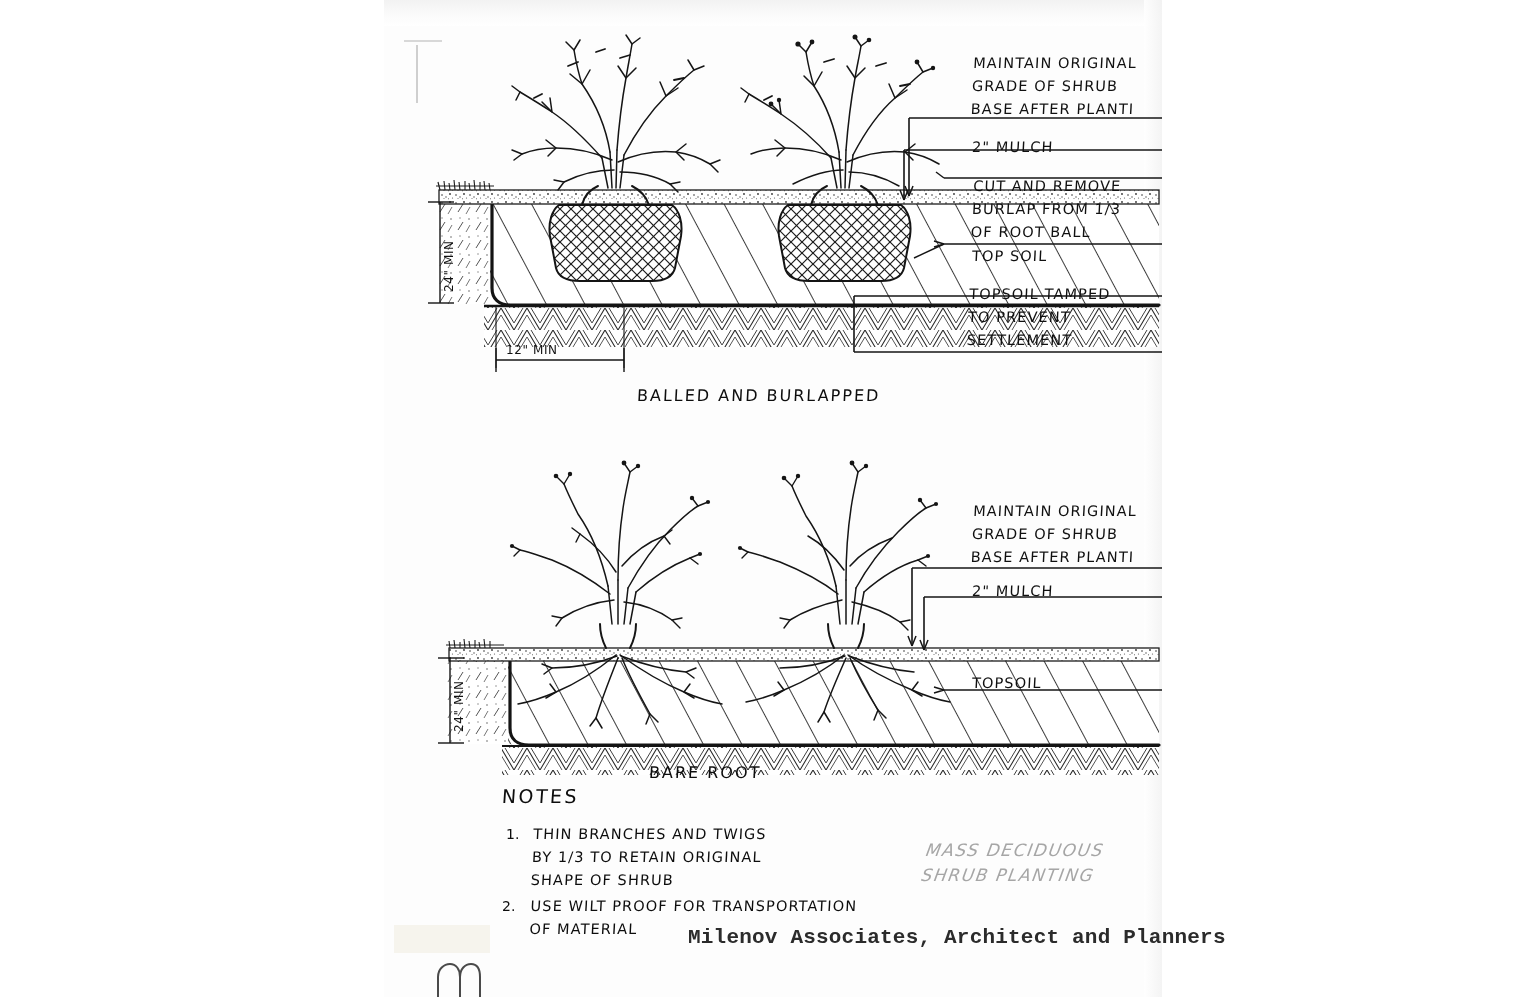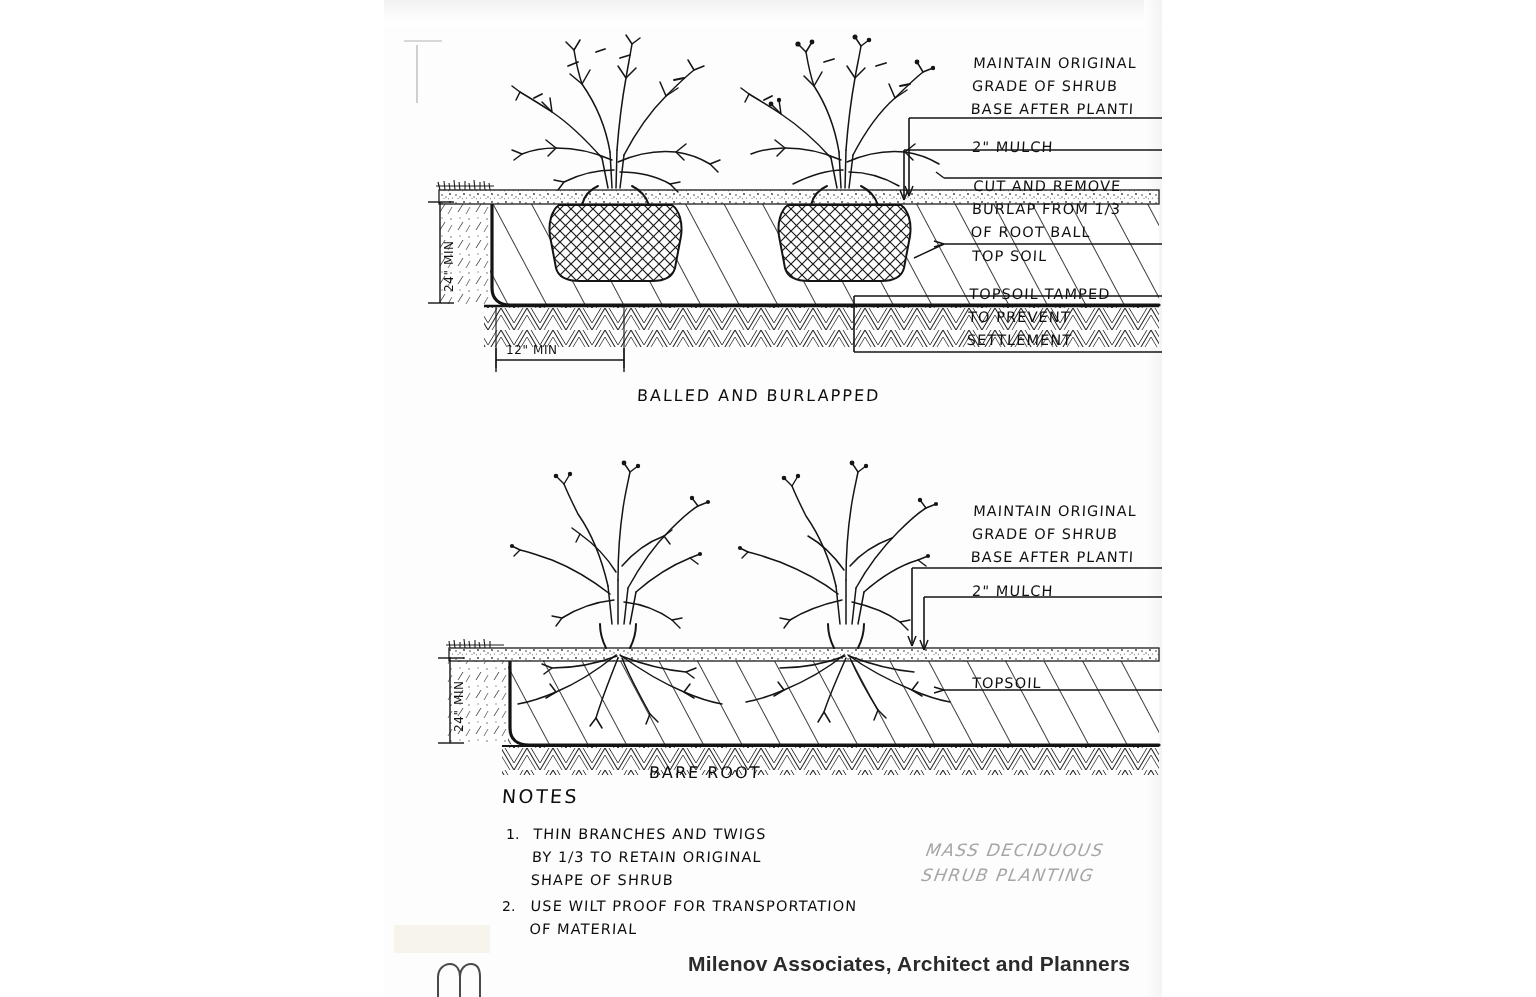--- a/index.html
+++ b/index.html
@@ -135,22 +135,22 @@
     line-height: 25px;
     color: #a6a6a6;
     white-space: pre;
     font-style: italic;
     transform: skewX(-10deg);
   }
 
   .footer-firm {
     position: absolute;
     left: 688px;
-    top: 952px;
-    font-family: Liberation Sans, sans-serif;
+    top: 926px;
+    font-family: Liberation Mono, monospace;
     font-weight: bold;
     font-size: 21px;
     color: #2b2b2b;
     letter-spacing: .2px;
     white-space: nowrap;
   }
 
   .logo-mark {
     position: absolute;
     left: 436px;

